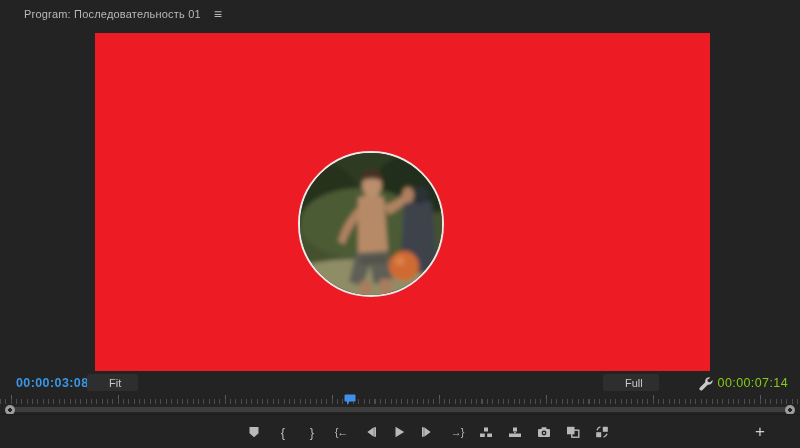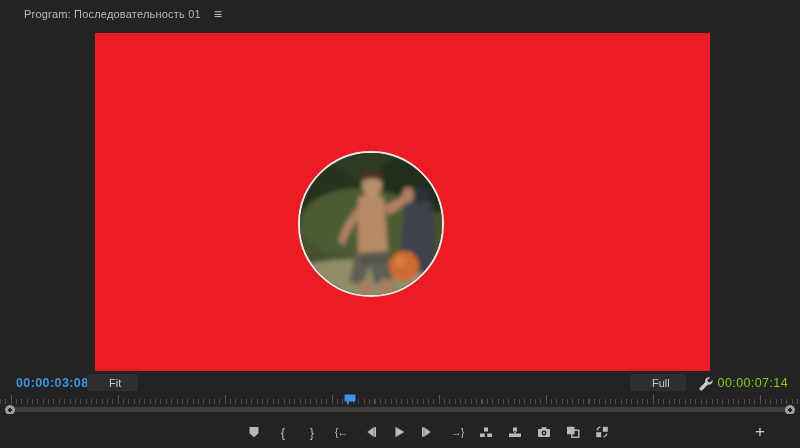--- a/index.html
+++ b/index.html
@@ -18,21 +18,21 @@
   .mask-circle svg{display:block;}
 
   
   .controls{position:absolute;left:0;top:372px;width:800px;height:22px;}
   .tc{position:absolute;top:4px;font-size:12.5px;letter-spacing:.4px;}
   .tc-current{left:16px;font-weight:bold;}
   .tc-duration{right:12px;color:#84cc16;}
   .dropdown{position:absolute;top:2px;height:17px;background:#2e2e2e;border-radius:2px;display:flex;align-items:center;justify-content:space-between;padding:0 22px;cursor:pointer;}
   .dropdown span{font-size:11px;color:#c9c9c9;}
   .dd-fit{left:87px;width:51px;}
-  .dd-full{left:630px;width:56px;gap:15px;}
+  .dd-full{left:603px;width:56px;gap:15px;}
   .wrench{position:absolute;left:697px;top:3px;cursor:pointer;color:#c9c9c9;}
 
   
   .ruler{position:absolute;left:0;top:394px;width:800px;height:11px;cursor:pointer;}
   .ticks-tall{position:absolute;left:0;right:0;top:1px;bottom:1px;background:repeating-linear-gradient(to right,#5a5a5a 0 1px,transparent 1px 107px);background-position:11px 0;}
   .ticks-small{position:absolute;left:0;right:0;bottom:1px;height:5px;background:repeating-linear-gradient(to right,#4d4d4d 0 1px,transparent 1px 5.35px);}
   .playhead{position:absolute;left:343px;top:0;cursor:ew-resize;}
 
   
   .scrollrow{position:absolute;left:0;top:405px;width:800px;height:9px;}

